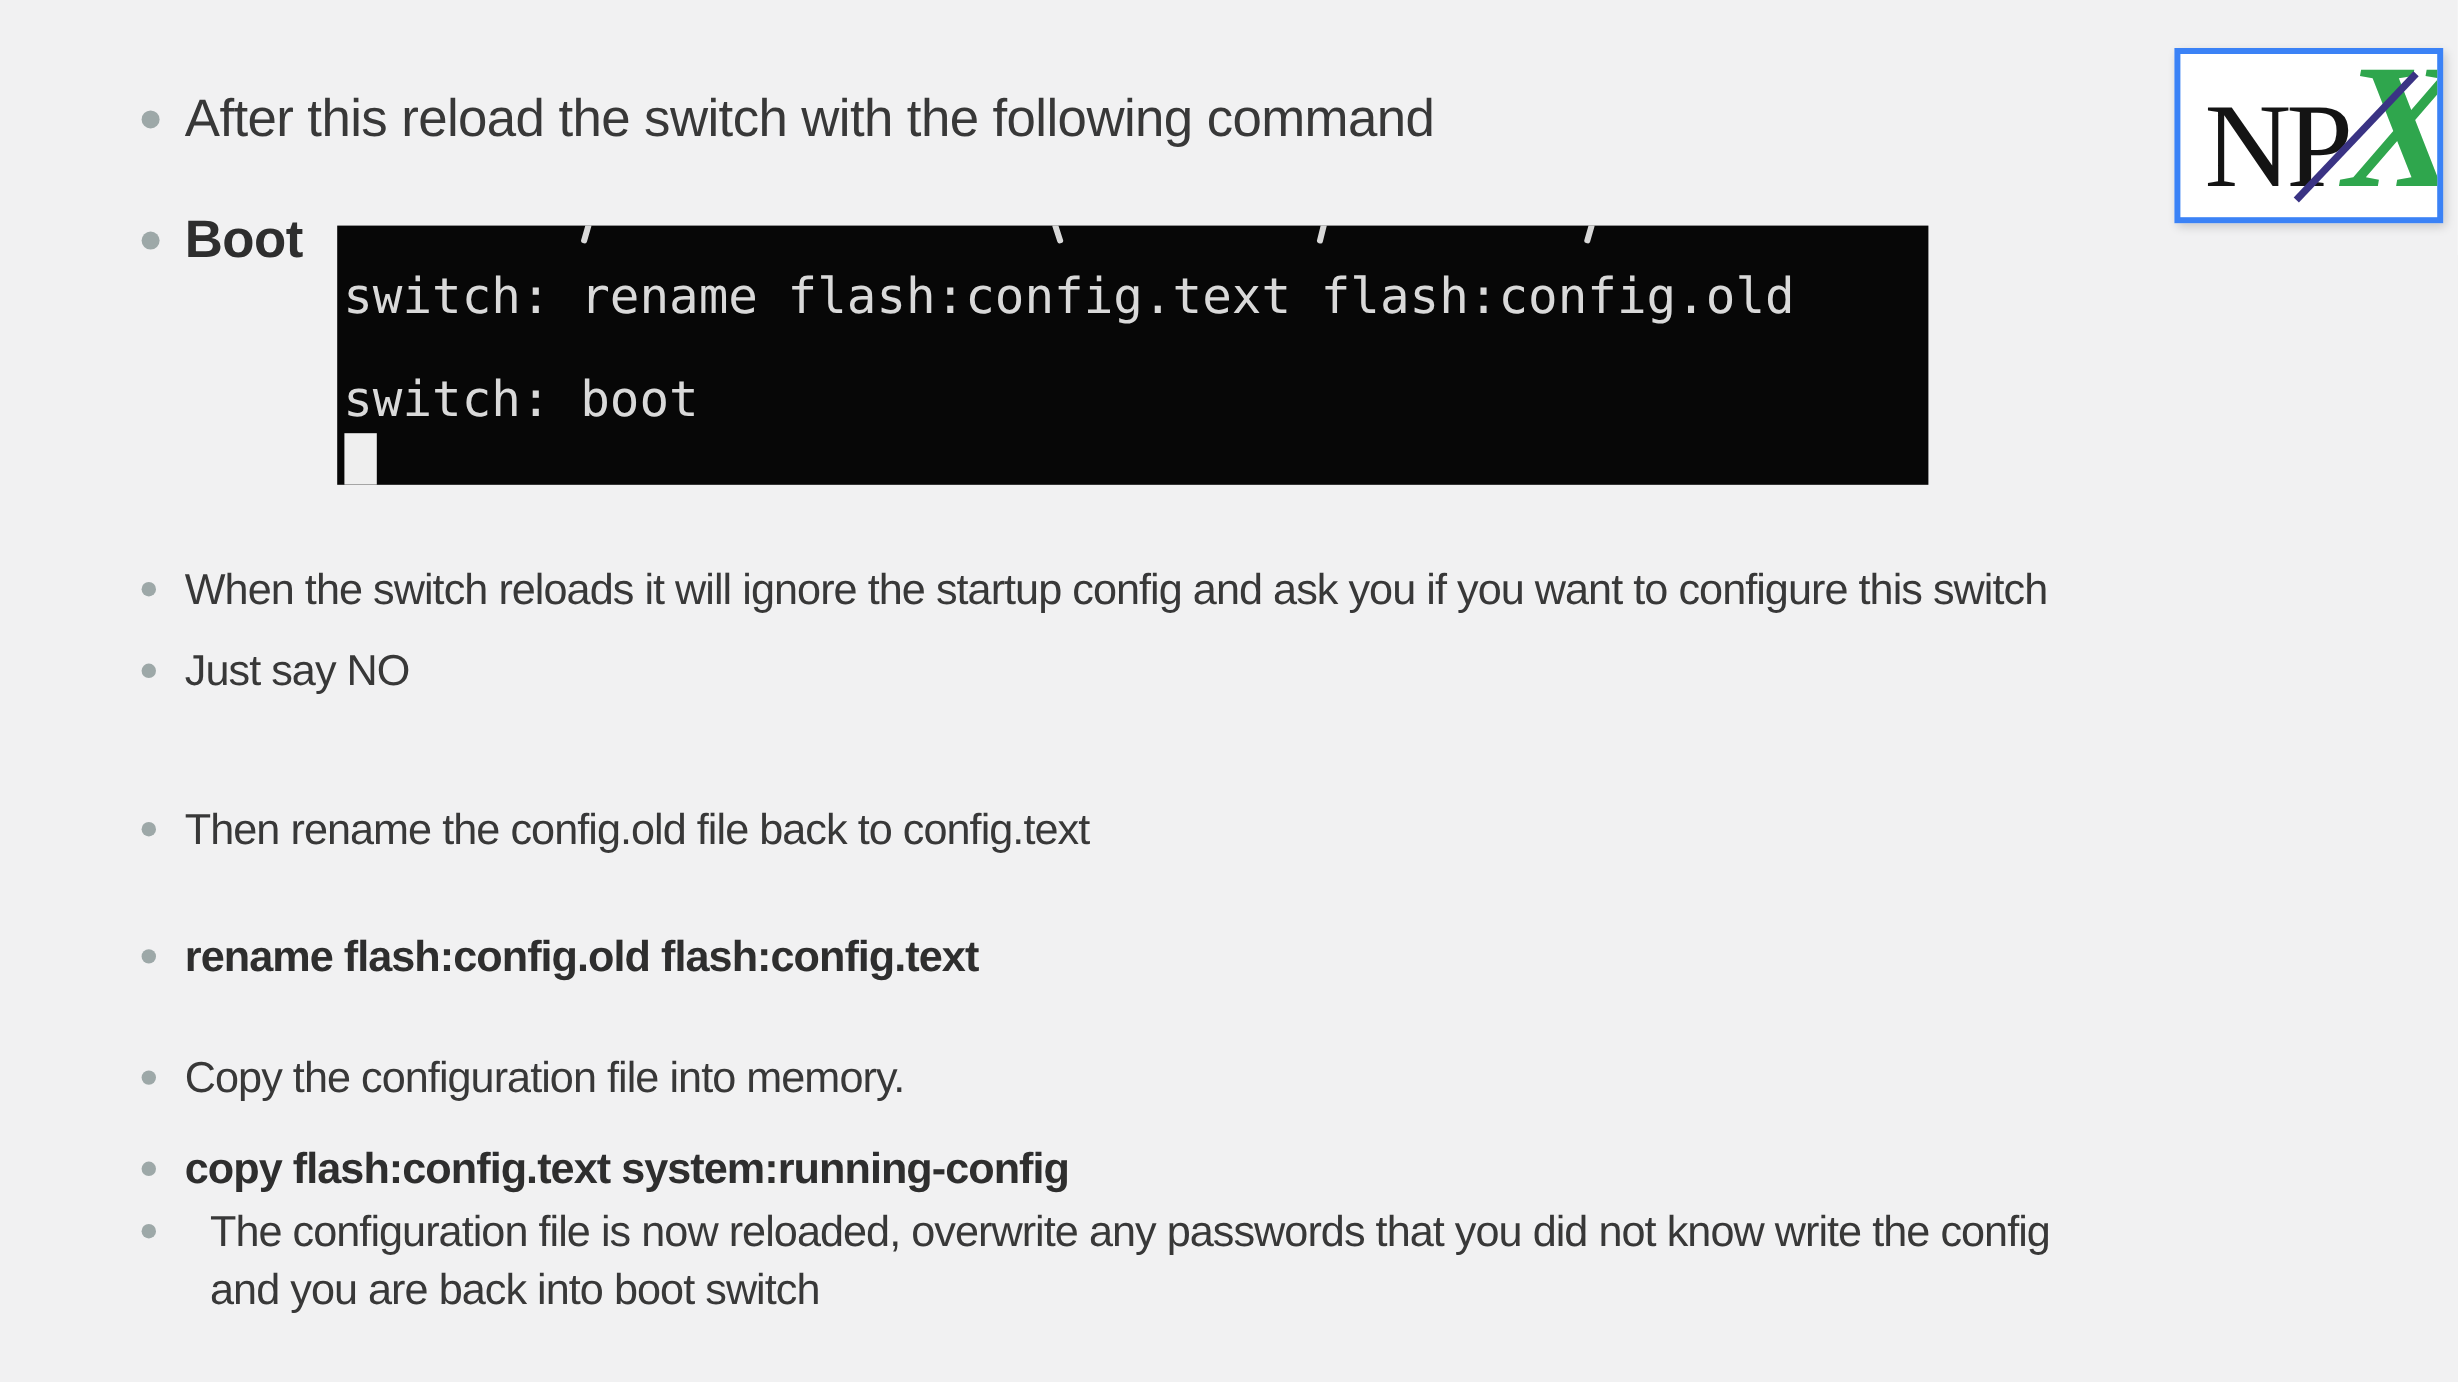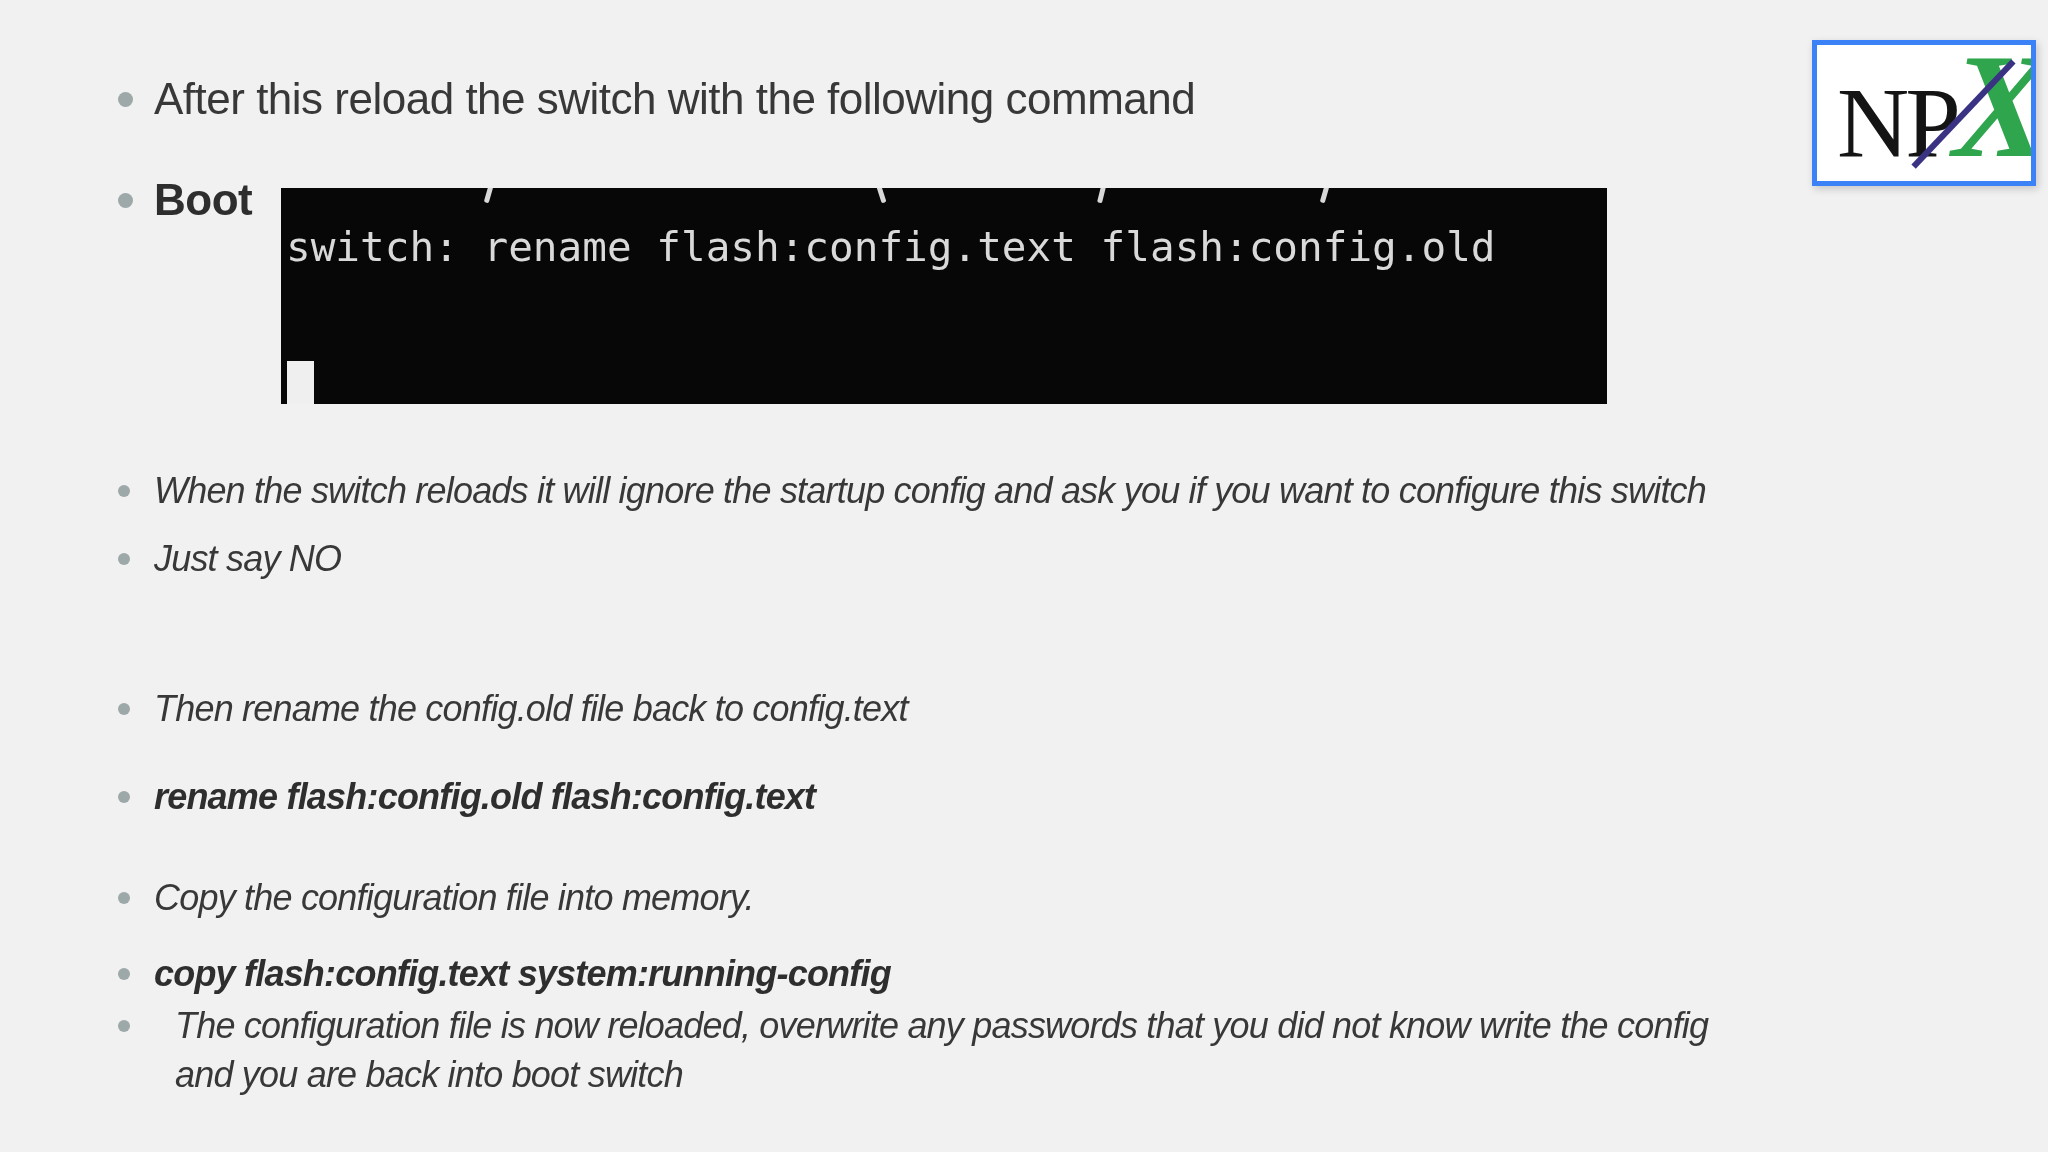--- a/index.html
+++ b/index.html
@@ -25,29 +25,29 @@
     flex: 0 0 auto;
     border-radius: 50%;
     background: #9DA8A8;
   }
   .row.large { font-size: 44px; line-height: 56px; letter-spacing: -0.5px; }
   .row.large .dot { width: 15px; height: 15px; margin-top: 21px; }
   .row.large .txt { margin-left: 21px; }
 
   .row.body { font-size: 36px; line-height: 49px; letter-spacing: -0.8px; }
   .row.body .dot { width: 12px; height: 12px; margin-top: 19px; }
-  .row.body .txt { margin-left: 24px; font-style: italic; }
+  .row.body .txt { margin-left: 24px; }
 
   .row.bold .txt { font-weight: 700; color: #2E2E2E; }
 
   .r1 { top: 71px; }
   .r2 { top: 172px; }
   .r3 { top: 466px; }
   .r4 { top: 534px; }
-  .r5 { top: 684px; text-align: center; }
+  .r5 { top: 666px; text-align: center; }
   .r6 { top: 744px; margin-top: 28px; }
   .r7 { top: 873px; }
   .r8 { top: 949px; }
   .r9 { top: 1001px; gap: 21px; }
   .txt-line { display: block; }
 
   
   .terminal {
     position: absolute;
     left: 281px;
@@ -147,20 +147,21 @@
     <span class="dot"></span>
     <span class="txt">Boot</span>
   </div>
 
   <div class="terminal">
     <span class="frag f1"></span>
     <span class="frag f2"></span>
     <span class="frag f3"></span>
     <span class="frag f4"></span>
     <div class="term-line l1">switch: rename flash:config.text flash:config.old</div>
+    <div class="term-line l2">switch: boot</div>
     <div class="term-cursor"></div>
   </div>
 
   <div class="row body r3">
     <span class="dot"></span>
     <span class="txt">When the switch reloads it will ignore the startup config and ask you if you want to configure this switch</span>
   </div>
 
   <div class="row body r4">
     <span class="dot"></span>

